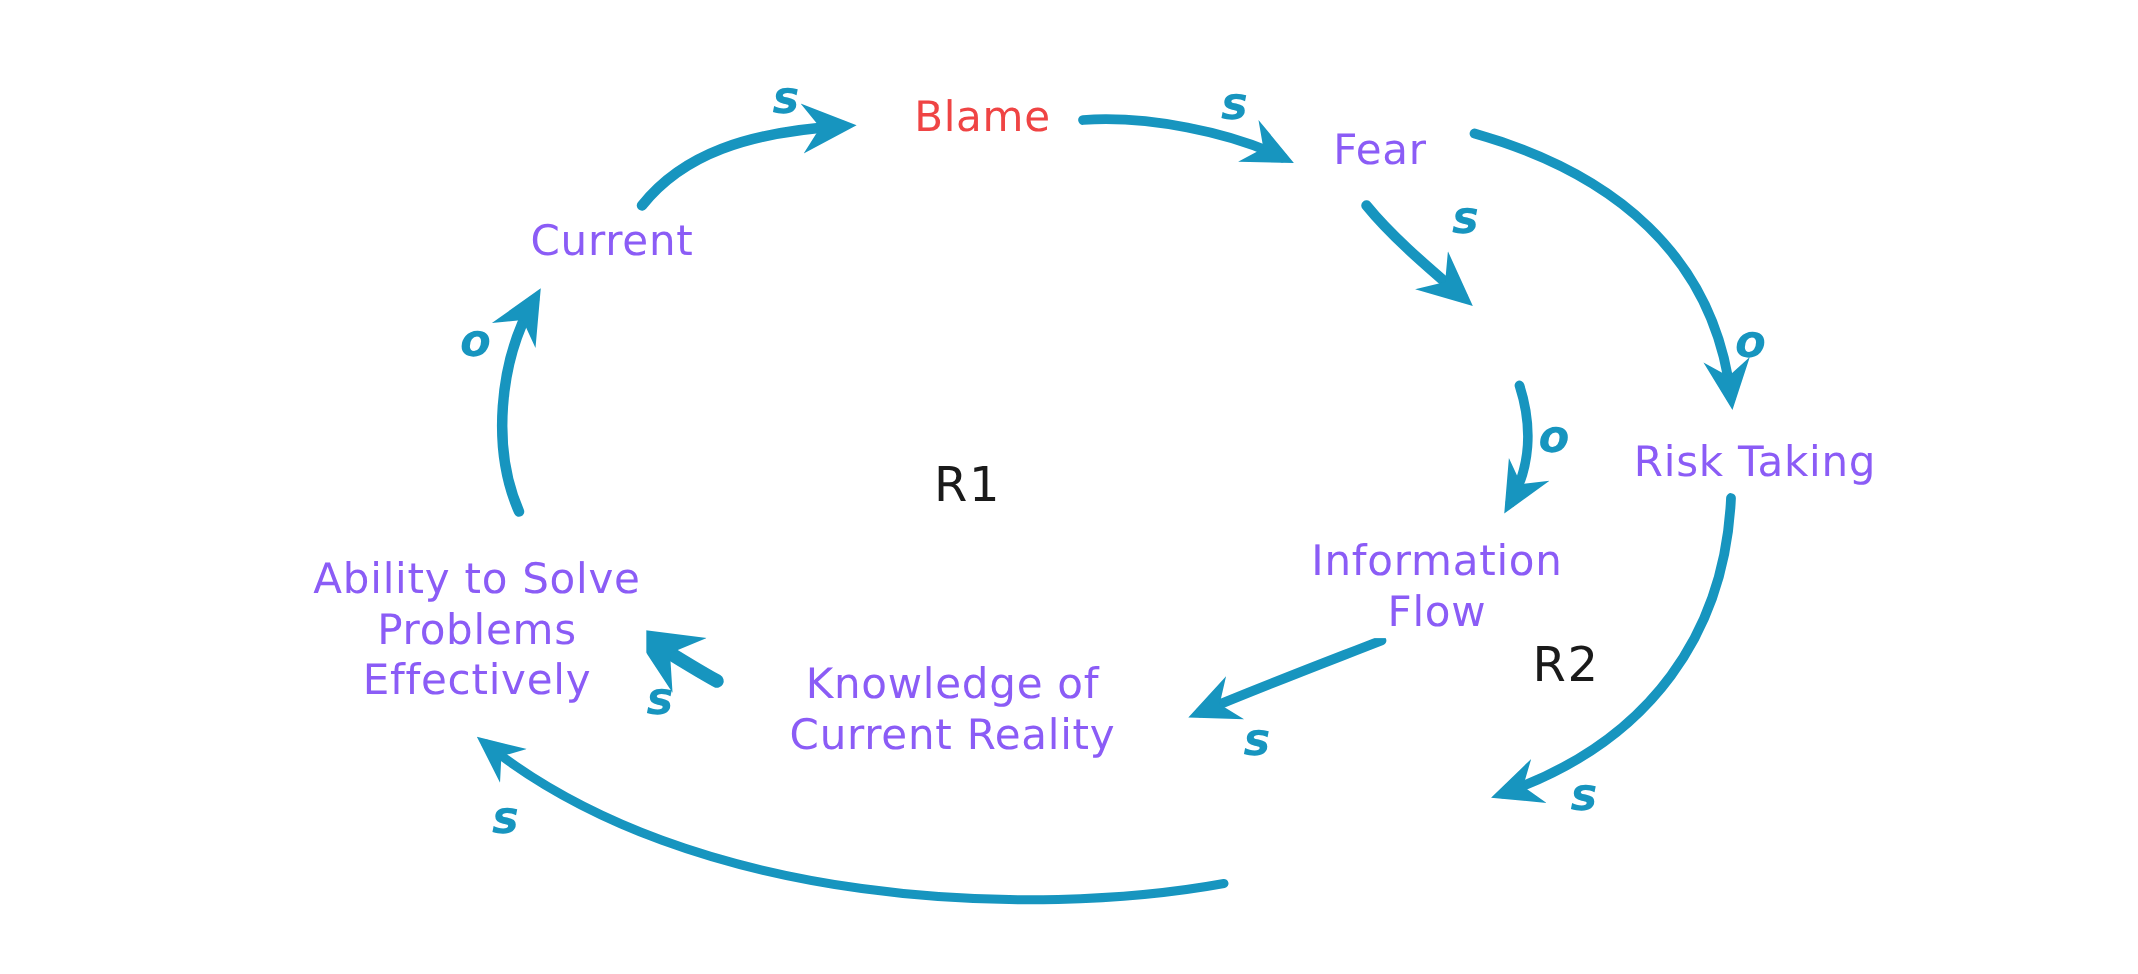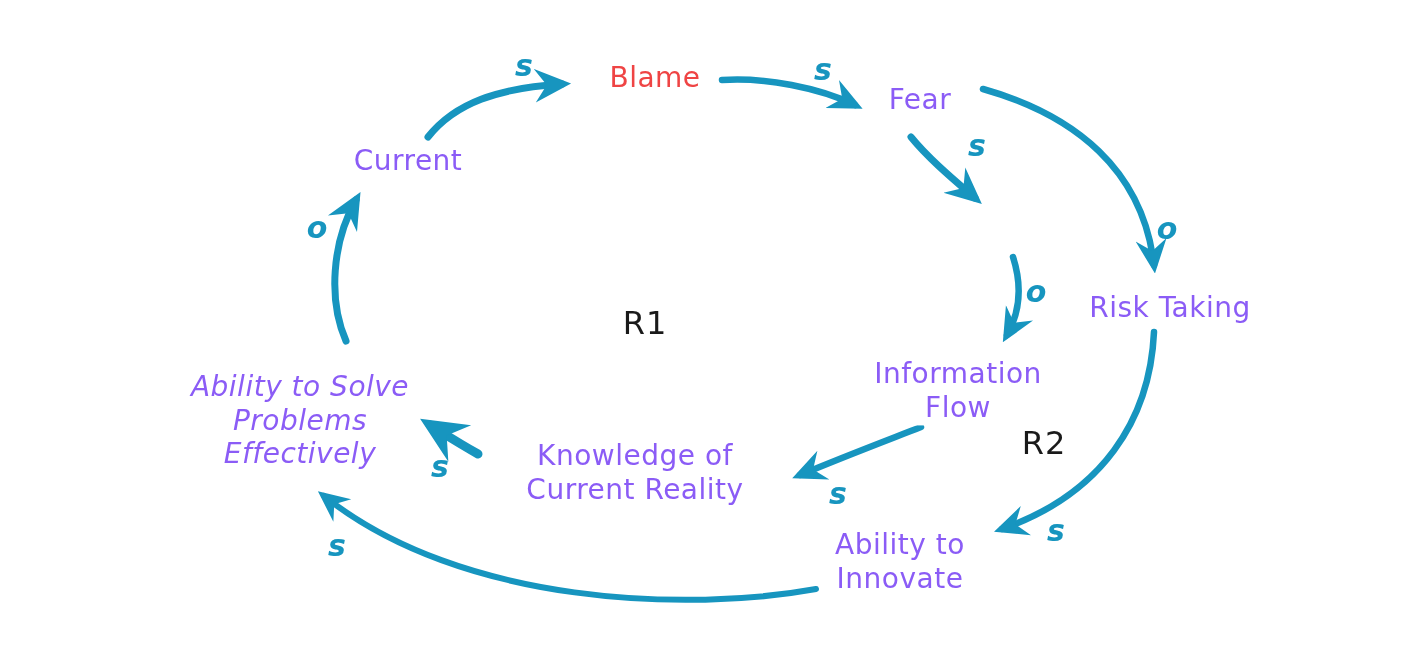--- a/index.html
+++ b/index.html
@@ -90,24 +90,22 @@
 
 
   <div class="node" style="left:1170px; top:308px;text-align:right;">Risk Taking</div>
 
   <div class="node" style="left:958px; top:391px;">Information
 Flow</div>
 
   <div class="node" style="left:635px; top:473px;">Knowledge of
 Current Reality</div>
 
-  <div class="node" style="left:900px; top:562px;">Ability to
-Innovate</div>
 
-  <div class="node" style="left:300px; top:420px;font-style:italic;">Ability to Solve
+  <div class="node" style="left:318px; top:420px;">Ability to Solve
 Problems
 Effectively</div>
 
   <div class="loop-label" style="left:645px; top:295px;margin-top:28px;">R1</div>
 
   <div class="loop-label" style="left:1044px; top:443px;text-align:right;">R2</div>
 
   <div class="polarity" style="left:524px; top:66px;">s</div>
 
   <div class="polarity" style="left:823px; top:70px;">s</div>

